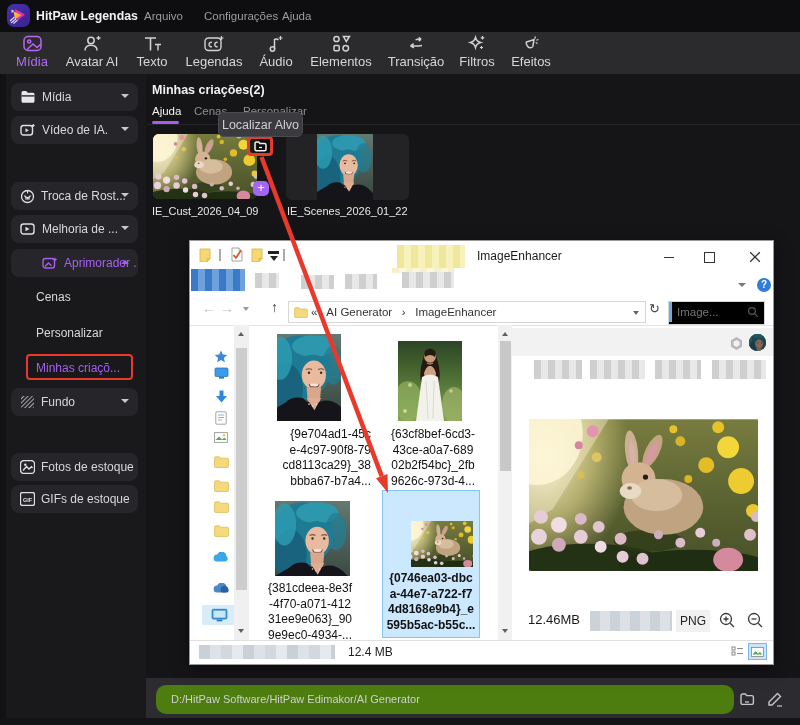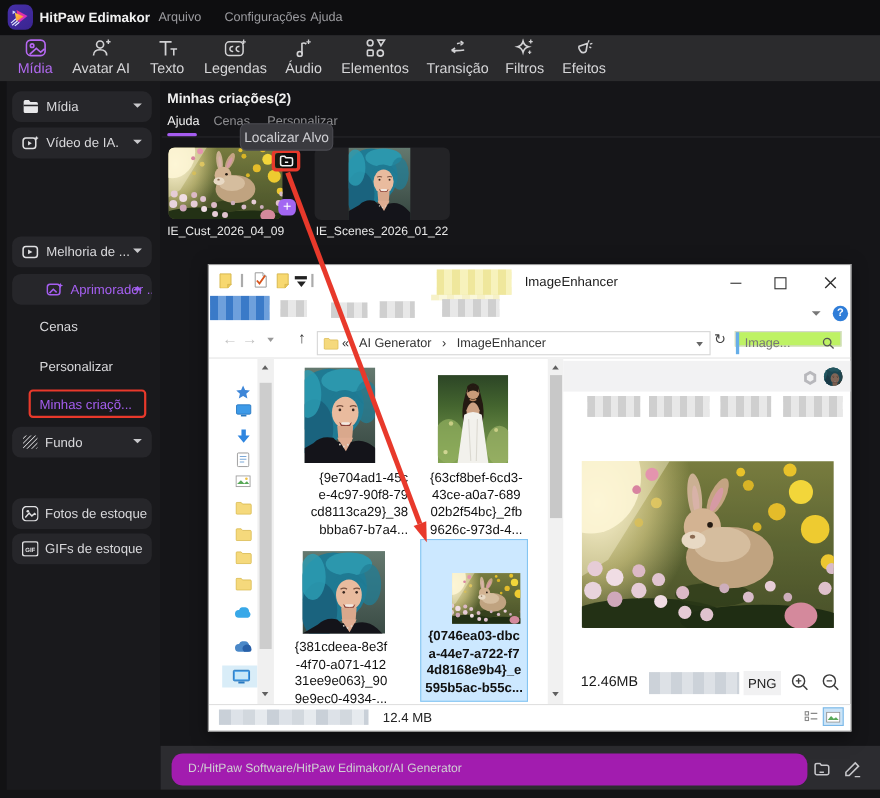--- a/index.html
+++ b/index.html
@@ -61,21 +61,21 @@
 .mosaic-y { background:repeating-linear-gradient(90deg,#efe79c 0 7px,#f7f2bc 7px 14px),repeating-linear-gradient(0deg,rgba(232,220,140,.5) 0 7px,rgba(248,242,190,.5) 7px 14px); }
 .mosaic-b { background:repeating-linear-gradient(90deg,#3a7ac8 0 7px,#6ea0dc 7px 14px),repeating-linear-gradient(0deg,rgba(50,110,190,.5) 0 7px,rgba(120,160,220,.5) 7px 14px); }
 .cap { width:124px; text-align:center; font-size:12px; line-height:15.5px; color:#111; }
 
 
 #arrowsvg { position:absolute; left:0; top:0; z-index:40; pointer-events:none; }
 
 
 #bottombar { position:absolute; left:146px; top:678px; width:654px; height:40px; background:#2c2c30; }
 #afterbar { position:absolute; left:0; top:718px; width:800px; height:7px; background:#141416; }
-#pathinput { position:absolute; left:10px; top:7px; width:578px; height:29px; background:#a21caf;
+#pathinput { position:absolute; left:10px; top:7px; width:578px; height:29px; background:#4d7c0f;
   border-radius:10px; color:#cfcfd2; font-size:11px; line-height:29px; padding-left:15px; }
 </style>
 </head>
 <body>
 
 <div id="titlebar">
   <div id="logo">
     <svg width="23" height="23" viewBox="0 0 23 23">
       <defs>
         <linearGradient id="lg1" x1="0" y1="0" x2="1" y2="1">
@@ -90,21 +90,21 @@
       <path d="M8 5 L18 10.5 L10 17 Z" fill="url(#lg1)"></path>
       <path d="M6.5 7.5 L14.5 11 L8 15.5 Z" fill="url(#lg2)"></path>
       <path d="M4.5 5.5 L7.5 7 L4.5 9 Z" fill="#cfd6ff"></path>
       <g stroke="#dfe4ff" stroke-width="1.1">
         <line x1="3" y1="17" x2="7.5" y2="13"></line>
         <line x1="4" y1="19" x2="9" y2="14.8"></line>
         <line x1="6.5" y1="19.5" x2="10.5" y2="16.2"></line>
       </g>
     </svg>
   </div>
-  <div id="apptitle">HitPaw Edimakor</div>
+  <div id="apptitle">HitPaw Legendas</div>
   <div class="menuitem" style="left:144px;">Arquivo</div>
   <div class="menuitem" style="left:204px;">Configurações</div>
   <div class="menuitem" style="left:282px;">Ajuda</div>
 </div>
 
 <div id="toolbar">
   <div class="titem active" style="left:-13px;">
     <svg width="19" height="17" viewBox="0 0 19 17" fill="none" stroke="#b668f2" stroke-width="1.5">
       <rect x="1" y="1.5" width="17" height="14" rx="4"></rect>
       <circle cx="6.2" cy="6.5" r="1.6"></circle>
@@ -184,20 +184,28 @@
       </svg>
     Mídia<span class="chev"></span>
   </div>
   <div class="pill" style="top:41.7px;">
     <svg width="16" height="14" viewBox="0 0 16 14" fill="none" stroke="#e0e0e2" stroke-width="1.4">
         <rect x="1" y="2.5" width="11.5" height="9.5" rx="2.5"></rect>
         <path d="M5.5 5.2 l3.4 2 -3.4 2 Z" fill="#e0e0e2" stroke="none"></path>
         <path d="M13.2 1 v3 M11.7 2.5 h3" stroke-width="1.1"></path>
       </svg>
     Vídeo de IA.<span class="chev"></span>
+  </div>
+  <div class="pill" style="top:108.1px;">
+    <svg width="15" height="15" viewBox="0 0 15 15" fill="none" stroke="#e0e0e2" stroke-width="1.3">
+        <circle cx="7.5" cy="7.5" r="6"></circle>
+        <path d="M4.5 6.5 a3.2 3.2 0 0 0 6 0 M5.2 9.8 h4.6"></path>
+        <path d="M7.5 1.5 v3" stroke-width="1"></path>
+      </svg>
+    Troca de Rost...<span class="chev"></span>
   </div>
   <div class="pill" style="top:141.3px;">
     <svg width="16" height="14" viewBox="0 0 16 14" fill="none" stroke="#e0e0e2" stroke-width="1.4">
         <rect x="1" y="2" width="13" height="10" rx="2.5"></rect>
         <path d="M5.5 4.8 l4 2.2 -4 2.2 Z" fill="#e0e0e2" stroke="none"></path>
       </svg>
     Melhoria de ...<span class="chev"></span>
   </div>
   <div class="pill purple" style="top:174.5px;">
     <svg width="16" height="14" viewBox="0 0 16 14" fill="none" stroke="#a55ef0" stroke-width="1.4">
@@ -437,21 +445,21 @@
   <div class="ex" style="left:53px; top:66px; width:0; height:0; border-left:3.5px solid transparent; border-right:3.5px solid transparent; border-top:4px solid #999;"></div>
   <div class="ex" style="left:81px; top:58px; font-size:14px; color:#3a3a3a;">↑</div>
   <div class="ex" style="left:98px; top:60px; width:358px; height:22px; border:1px solid #d6d6d6; background:#fff;">
     <svg style="position:absolute; left:5px; top:5px;" width="14" height="11" viewBox="0 0 16 13">
         <path d="M.5 1.8 a1 1 0 0 1 1-1 h4 l1.4 1.6 h7.6 a1 1 0 0 1 1 1 v8 a1 1 0 0 1-1 1 h-13 a1 1 0 0 1-1-1 Z" fill="#f5d97c" stroke="#d8b84e" stroke-width=".8"></path>
       </svg>
     <div style="position:absolute; left:22px; top:4px; font-size:11.5px; color:#333;">«&nbsp;&nbsp; AI Generator&nbsp; &nbsp;›&nbsp;&nbsp; ImageEnhancer</div>
     <div style="position:absolute; left:344px; top:9px; width:0; height:0; border-left:3.5px solid transparent; border-right:3.5px solid transparent; border-top:4px solid #666;"></div>
   </div>
   <div class="ex" style="left:459px; top:60px; font-size:13px; color:#444;">↻</div>
-  <div class="ex" style="left:478px; top:60px; width:97px; height:14px; border:1px solid #d6d6d6; background:#bef264;">
+  <div class="ex" style="left:478px; top:60px; width:97px; height:24px; border:1px solid #d6d6d6; background:#000000;">
     <div style="position:absolute; left:0px; top:0px; width:3px; height:20px; background:#66aee8;"></div>
     <div style="position:absolute; left:8px; top:4px; font-size:11.5px; color:#777;">Image...</div>
     <svg style="position:absolute; right:5px; top:4px;" width="12" height="12" viewBox="0 0 12 12" fill="none" stroke="#555" stroke-width="1.2">
         <circle cx="5" cy="5" r="3.4"></circle>
         <line x1="7.6" y1="7.6" x2="10.8" y2="10.8"></line>
       </svg>
   </div>
   <div class="ex" style="left:0; top:84px; width:583px; height:1px; background:#e4e4e4;"></div>
 
   

